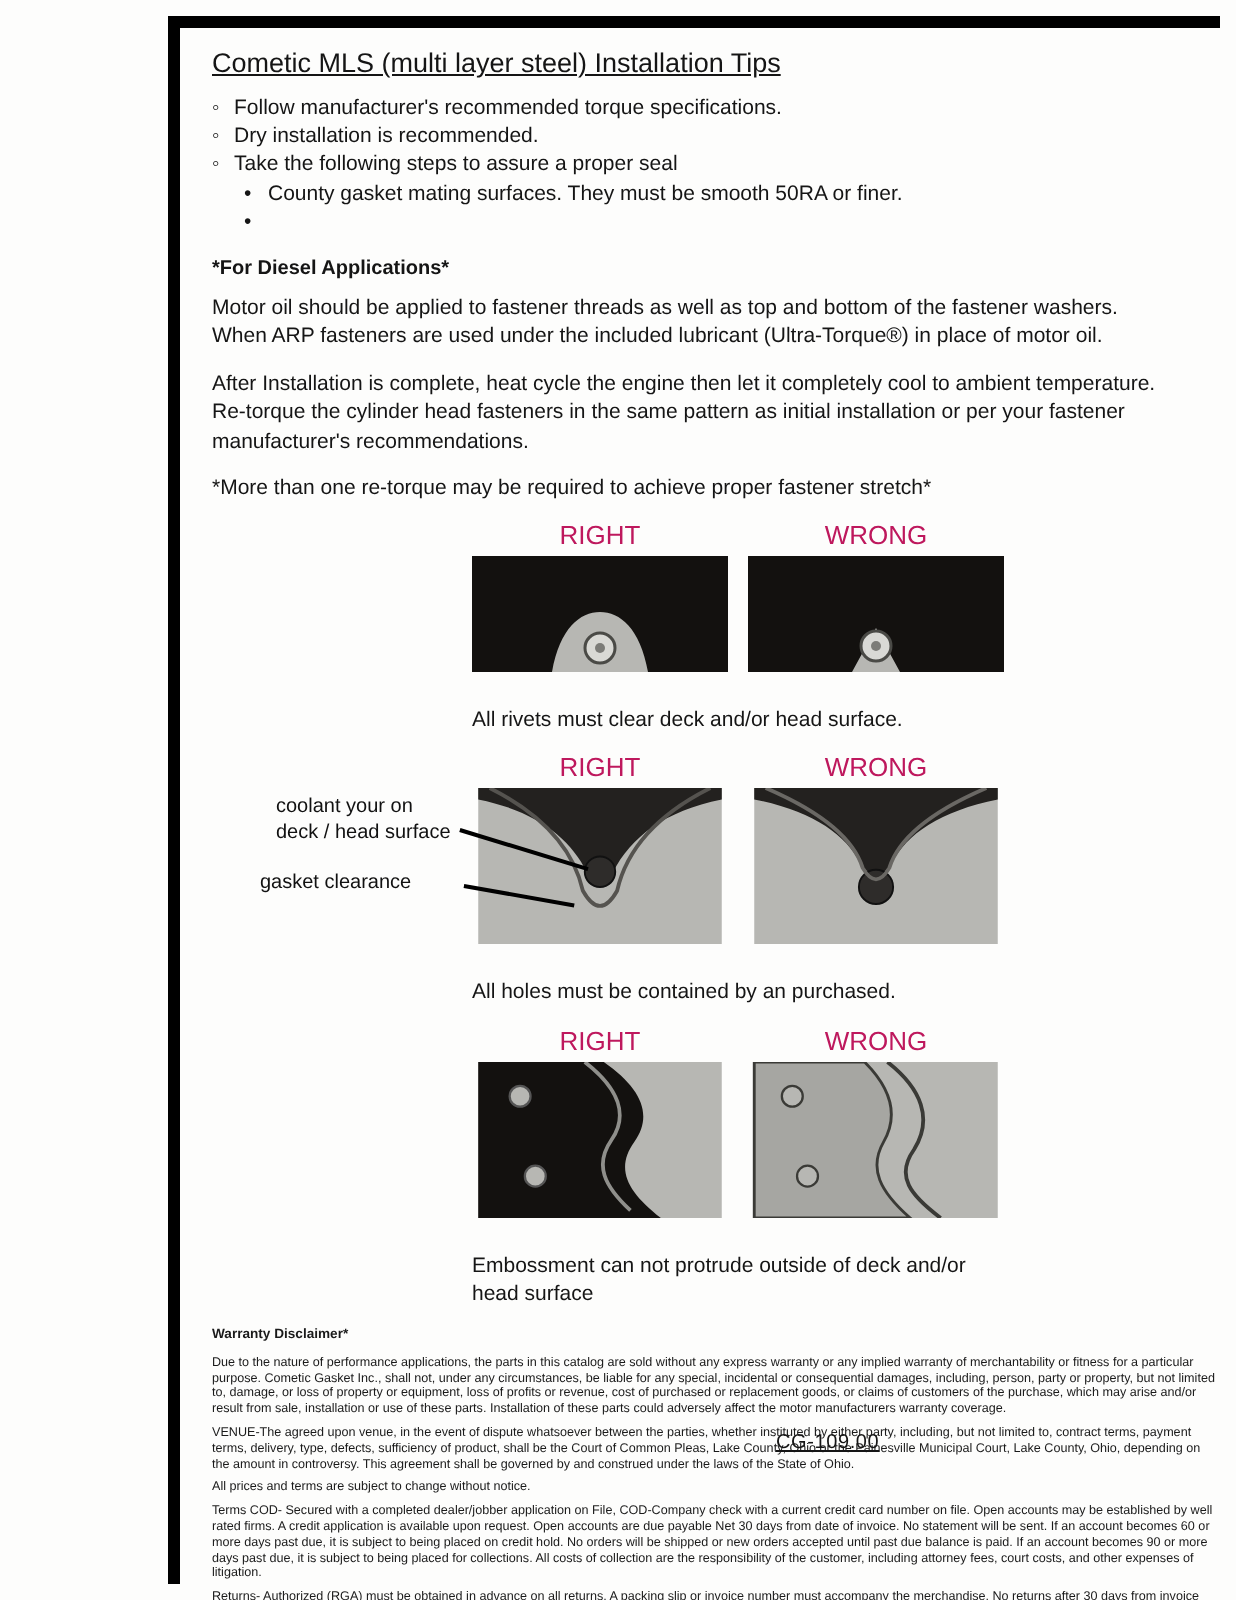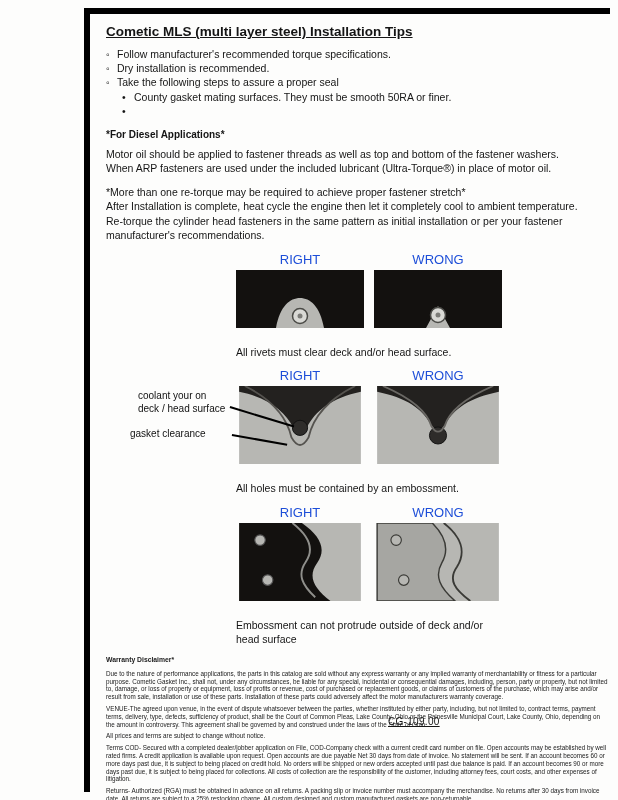--- a/index.html
+++ b/index.html
@@ -6,35 +6,35 @@
   .page {
     position:relative; width:618px; height:800px; margin:0 auto;
     background:#fdfdfc; overflow:hidden; color:#151515;
     font-family:"Liberation Sans", sans-serif;
   }
   .frame-left { position:absolute; left:84px; top:8px; width:6px; height:784px; background:#000; }
   .frame-top  { position:absolute; left:84px; top:8px; width:526px; height:6px; background:#000; }
 
   .content { position:absolute; left:106px; top:24px; width:502px; }
 
-  .doc-title { font-size:13.5px; font-weight:bold; text-decoration:underline; margin:0 0 8px 0; }
+  .doc-title { font-size:13.5px; font-weight:normal; text-decoration:underline; margin:0 0 8px 0; }
 
   .bullet { display:flex; font-size:10.5px; line-height:1.35; }
   .bullet .marker { width:11px; flex:none; }
   .bullet.sub { margin-left:16px; }
   .bullet.sub .marker { width:12px; }
 
   .section-heading { font-size:10px; font-weight:bold; margin:11px 0 7px 0; }
   .para { font-size:10.5px; line-height:1.38; width:480px; margin:0 0 9px 0; }
   .note { font-size:10.5px; margin:0; }
 
   .diagrams { margin-left:130px; width:266px; margin-top:8px; }
   .dg-row { position:relative; margin-bottom:9px; }
   .dg-headers { display:flex; gap:10px; margin-bottom:3px; }
-  .dg-headers span { width:128px; text-align:center; font-size:13px; color:#1d4ed8; }
+  .dg-headers span { width:128px; text-align:center; font-size:13px; color:#be185d; }
   .dg-panels { display:flex; gap:10px; }
   .dg-panels svg { display:block; }
   .dg-caption { font-size:10.5px; margin-top:18px; line-height:1.3; width:250px; }
 
   .side-label { position:absolute; font-size:10px; line-height:1.25; color:#111; }
   .label-coolant { left:-98px; top:22px; width:92px; }
   .label-emboss  { left:-106px; top:60px; white-space:nowrap; }
   .leader { position:absolute; height:1.5px; background:#000; transform-origin:left center; z-index:3; }
   .leader1 { left:-6px; top:38px; width:67px; transform:rotate(17deg); }
   .leader2 { left:-4px; top:66px; width:56px; transform:rotate(10deg); }
@@ -71,22 +71,22 @@
     <div class="bullet sub">
       <span class="marker">•</span>
       <span>County gasket mating surfaces.  They must be smooth 50RA or finer.</span>
     </div>
     <div class="bullet sub">
       <span class="marker">•</span>
     </div>
 
     <h2 class="section-heading">*For Diesel Applications*</h2>
     <p class="para">Motor oil should be applied to fastener threads as well as top and bottom of the fastener washers. When ARP fasteners are used under the included lubricant (Ultra-Torque®) in place of motor oil.</p>
+    <p class="para">After Installation is complete, heat cycle the engine then let it completely cool to ambient temperature. Re-torque the cylinder head fasteners in the same pattern as initial installation or per your fastener manufacturer's recommendations.</p>
     <p class="para note">*More than one re-torque may be required to achieve proper fastener stretch*</p>
-    <p class="para">After Installation is complete, heat cycle the engine then let it completely cool to ambient temperature. Re-torque the cylinder head fasteners in the same pattern as initial installation or per your fastener manufacturer's recommendations.</p>
 
     <div class="diagrams">
 
       <div class="dg-row">
         <div class="dg-headers">
           <span>RIGHT</span>
           <span>WRONG</span>
         </div>
         <div class="dg-panels">
           <svg width="128" height="58" viewBox="0 0 128 58">
@@ -121,21 +121,21 @@
             <circle cx="64" cy="44" r="8" fill="#2e2c2a" stroke="#111" stroke-width="1"></circle>
             <path d="M6,0 C34,14 50,32 55,54 Q64,70 73,54 C78,32 94,14 122,0" fill="none" stroke="#55534f" stroke-width="2"></path>
           </svg>
           <svg width="128" height="78" viewBox="0 0 128 82">
             <rect width="128" height="82" fill="#b7b7b3"></rect>
             <path d="M0,0 H128 V6 C98,12 80,24 72,40 Q64,52 56,40 C48,24 30,12 0,6 Z" fill="#23211f"></path>
             <circle cx="64" cy="52" r="9" fill="#2e2c2a" stroke="#111" stroke-width="1"></circle>
             <path d="M6,0 C34,12 52,26 57,42 Q64,54 71,42 C76,26 94,12 122,0" fill="none" stroke="#6a6864" stroke-width="2"></path>
           </svg>
         </div>
-        <div class="dg-caption">All holes must be contained by an embossment.</div>
+        <div class="dg-caption">All holes must be contained by an purchased.</div>
       </div>
 
       <div class="dg-row">
         <div class="dg-headers">
           <span>RIGHT</span>
           <span>WRONG</span>
         </div>
         <div class="dg-panels">
           <svg width="128" height="78" viewBox="0 0 128 82">
             <rect width="128" height="82" fill="#b7b7b3"></rect>

